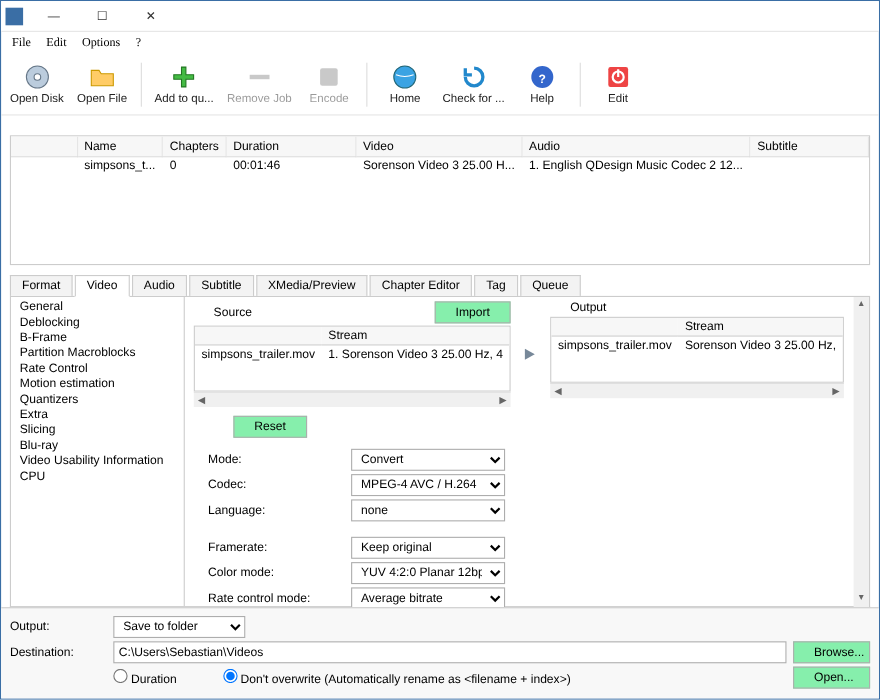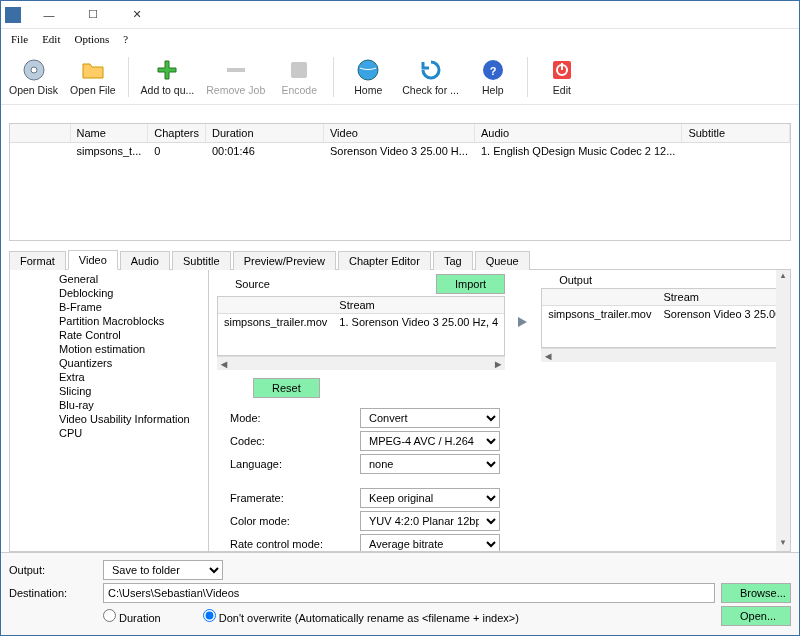--- a/index.html
+++ b/index.html
@@ -13,24 +13,24 @@
 .toolbar { height: 56px; display: flex; align-items: center; padding: 2px 6px; gap: 8px; border-bottom: 1px solid #e5e5e5; }
 .tbsep { width: 1px; height: 40px; background: #ddd; margin: 0 2px; }
 .tbbtn { display: flex; flex-direction: column; align-items: center; justify-content: center; min-width: 48px; padding: 2px; cursor: default; }
 .tbbtn.disabled { opacity: 0.45; }
 .tbbtn .ic { width: 24px; height: 24px; margin-bottom: 2px; }
 .tbbtn .lbl { font-size: 10.5px; color: #222; white-space: nowrap; }
 .grid { margin: 18px 8px 0 8px; border: 1px solid #ccc; height: 118px; overflow: auto; }
 .grid table { width: 100%; border-collapse: collapse; }
 .grid th { text-align: left; font-weight: normal; background: #f7f7f7; border-right: 1px solid #e5e5e5; border-bottom: 1px solid #ddd; padding: 2px 6px; height: 18px; }
 .grid td { padding: 2px 6px; border-right: 1px solid transparent; height: 16px; white-space: nowrap; overflow: hidden; text-overflow: ellipsis; }
-.tabs { display: flex; align-items: center; margin: 8px 8px 0 8px; border-bottom: 1px solid #ccc; }
+.tabs { display: flex; align-items: flex-start; margin: 8px 8px 0 8px; border-bottom: 1px solid #ccc; }
 .tab { padding: 3px 10px; border: 1px solid #ccc; border-bottom: none; margin-right: 2px; background: #f3f3f3; cursor: default; position: relative; top: 1px; }
 .tab.active { background: #fff; border-bottom: 1px solid #fff; }
-.content { flex: 1; display: flex; margin: 0 8px; border: 1px solid #ccc; border-top: none; overflow: hidden; position: relative; padding-left: 41px; }
+.content { flex: 1; display: flex; margin: 0 8px; border: 1px solid #ccc; border-top: none; overflow: hidden; position: relative; }
 .sidelist { width: 158px; border-right: 1px solid #ccc; padding: 2px 0; overflow: auto; }
 .sidelist div { padding: 1px 8px; cursor: default; }
 .mainpane { flex: 1; padding: 4px 8px; overflow: auto; position: relative; }
 .srow { display: flex; gap: 10px; margin-bottom: 8px; }
 .srccol { flex: 1; }
 .srccol .hdr { display: flex; align-items: center; margin-bottom: 2px; margin-left: 18px; }
 .srccol .hdr span.lbl { font-size: 11px; }
 .srcbox { border: 1px solid #ccc; height: 60px; overflow: auto; }
 .srcbox table { width: 100%; border-collapse: collapse; }
 .srcbox th { text-align: left; font-weight: normal; background: #f7f7f7; border-bottom: 1px solid #ddd; padding: 2px 6px; }
@@ -165,21 +165,21 @@
       </tr>
     </tbody>
   </table>
 </div>
 
 <div class="tabs">
   <div class="tab">Format</div>
   <div class="tab active">Video</div>
   <div class="tab">Audio</div>
   <div class="tab">Subtitle</div>
-  <div class="tab">Preview/Preview</div>
+  <div class="tab">XMedia/Preview</div>
   <div class="tab">Chapter Editor</div>
   <div class="tab">Tag</div>
   <div class="tab">Queue</div>
 </div>
 
 <div class="content">
   <div class="sidelist">
     <div>General</div>
     <div>Deblocking</div>
     <div>B-Frame</div>

